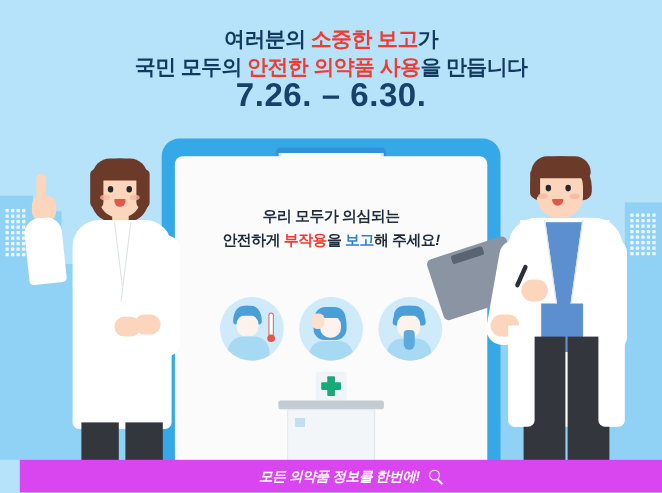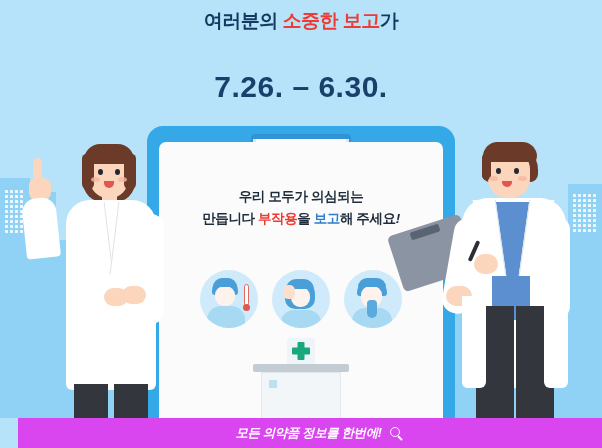--- a/index.html
+++ b/index.html
@@ -12,21 +12,21 @@
 
   
   .bg-sky{position:absolute;left:0;top:0;width:602px;height:448px;background:#b6e2fa;}
   .bg-ground{position:absolute;left:0;bottom:30px;width:602px;height:178px;background:#8fd2f6;}
   .city{position:absolute;bottom:178px;}
   .tower{position:absolute;bottom:0;background:#8fd2f6;}
   .win-grid{position:absolute;display:grid;gap:2px 2px;}
   .win{width:3px;height:3px;background:#ffffff;opacity:.85;border-radius:.5px;}
 
   
-  .headline{position:absolute;left:0;top:8px;width:602px;text-align:center;
+  .headline{position:absolute;left:0;top:24px;width:602px;text-align:center;
     font-weight:bold;color:#12395f;line-height:1.32;letter-spacing:-.5px;}
   .hl-l1{font-size:19px;}
   .hl-l2{font-size:19px;}
   .hl-red{color:#ef3b33;}
   .dates{position:absolute;left:0;top:70px;width:602px;text-align:center;
     font-size:30px;font-weight:bold;color:#18406b;letter-spacing:.5px;}
 
   
   .board{position:absolute;left:147px;top:126px;width:308px;height:294px;
     background:#35a8e8;border-radius:16px 16px 0 0;
@@ -212,32 +212,33 @@
       <div class="win"></div>
     <div class="win"></div>
       <div class="win"></div>
       <div class="win"></div>
       <div class="win"></div>
       <div class="win"></div>
   </div>
 
   <div class="headline">
     <div class="hl-l1"><span>여러분의 </span><span class="hl-red">소중한 보고</span><span>가</span></div>
+    <div class="hl-l2"><span>국민 모두의 </span><span class="hl-red">안전한 의약품 사용</span><span>을 만듭니다</span></div>
   </div>
   <div class="dates">7.26. – 6.30.</div>
 
   <div class="board">
     <div class="clip"></div>
     <div class="clip-in"></div>
 
     <div class="board-inner">
 
       <div class="board-text">
         <div>우리 모두가 의심되는</div>
-        <div><span>만듭니다 </span><span class="bt-red">부작용</span><span>을 </span><span class="bt-blue">보고</span><span>해 주세요</span><span class="bt-excl">!</span></div>
+        <div><span>안전하게 </span><span class="bt-red">부작용</span><span>을 </span><span class="bt-blue">보고</span><span>해 주세요</span><span class="bt-excl">!</span></div>
       </div>
 
       <div class="sym-row">
 
         <div class="sym">
           <div class="hair" style="left:12px;top:8px;width:26px;height:17px;border-radius:13px 13px 3px 3px;"></div>
           <div class="face" style="left:15px;top:16px;width:20px;height:20px;border-radius:9px;"></div>
           <div class="hair" style="left:13px;top:8px;width:24px;height:9px;border-radius:12px 12px 0 0;"></div>
           <div class="body-b" style="left:7px;top:36px;width:38px;height:22px;border-radius:14px 14px 0 0;"></div>
           <div class="thermo" style="left:44px;top:14px;"></div>

